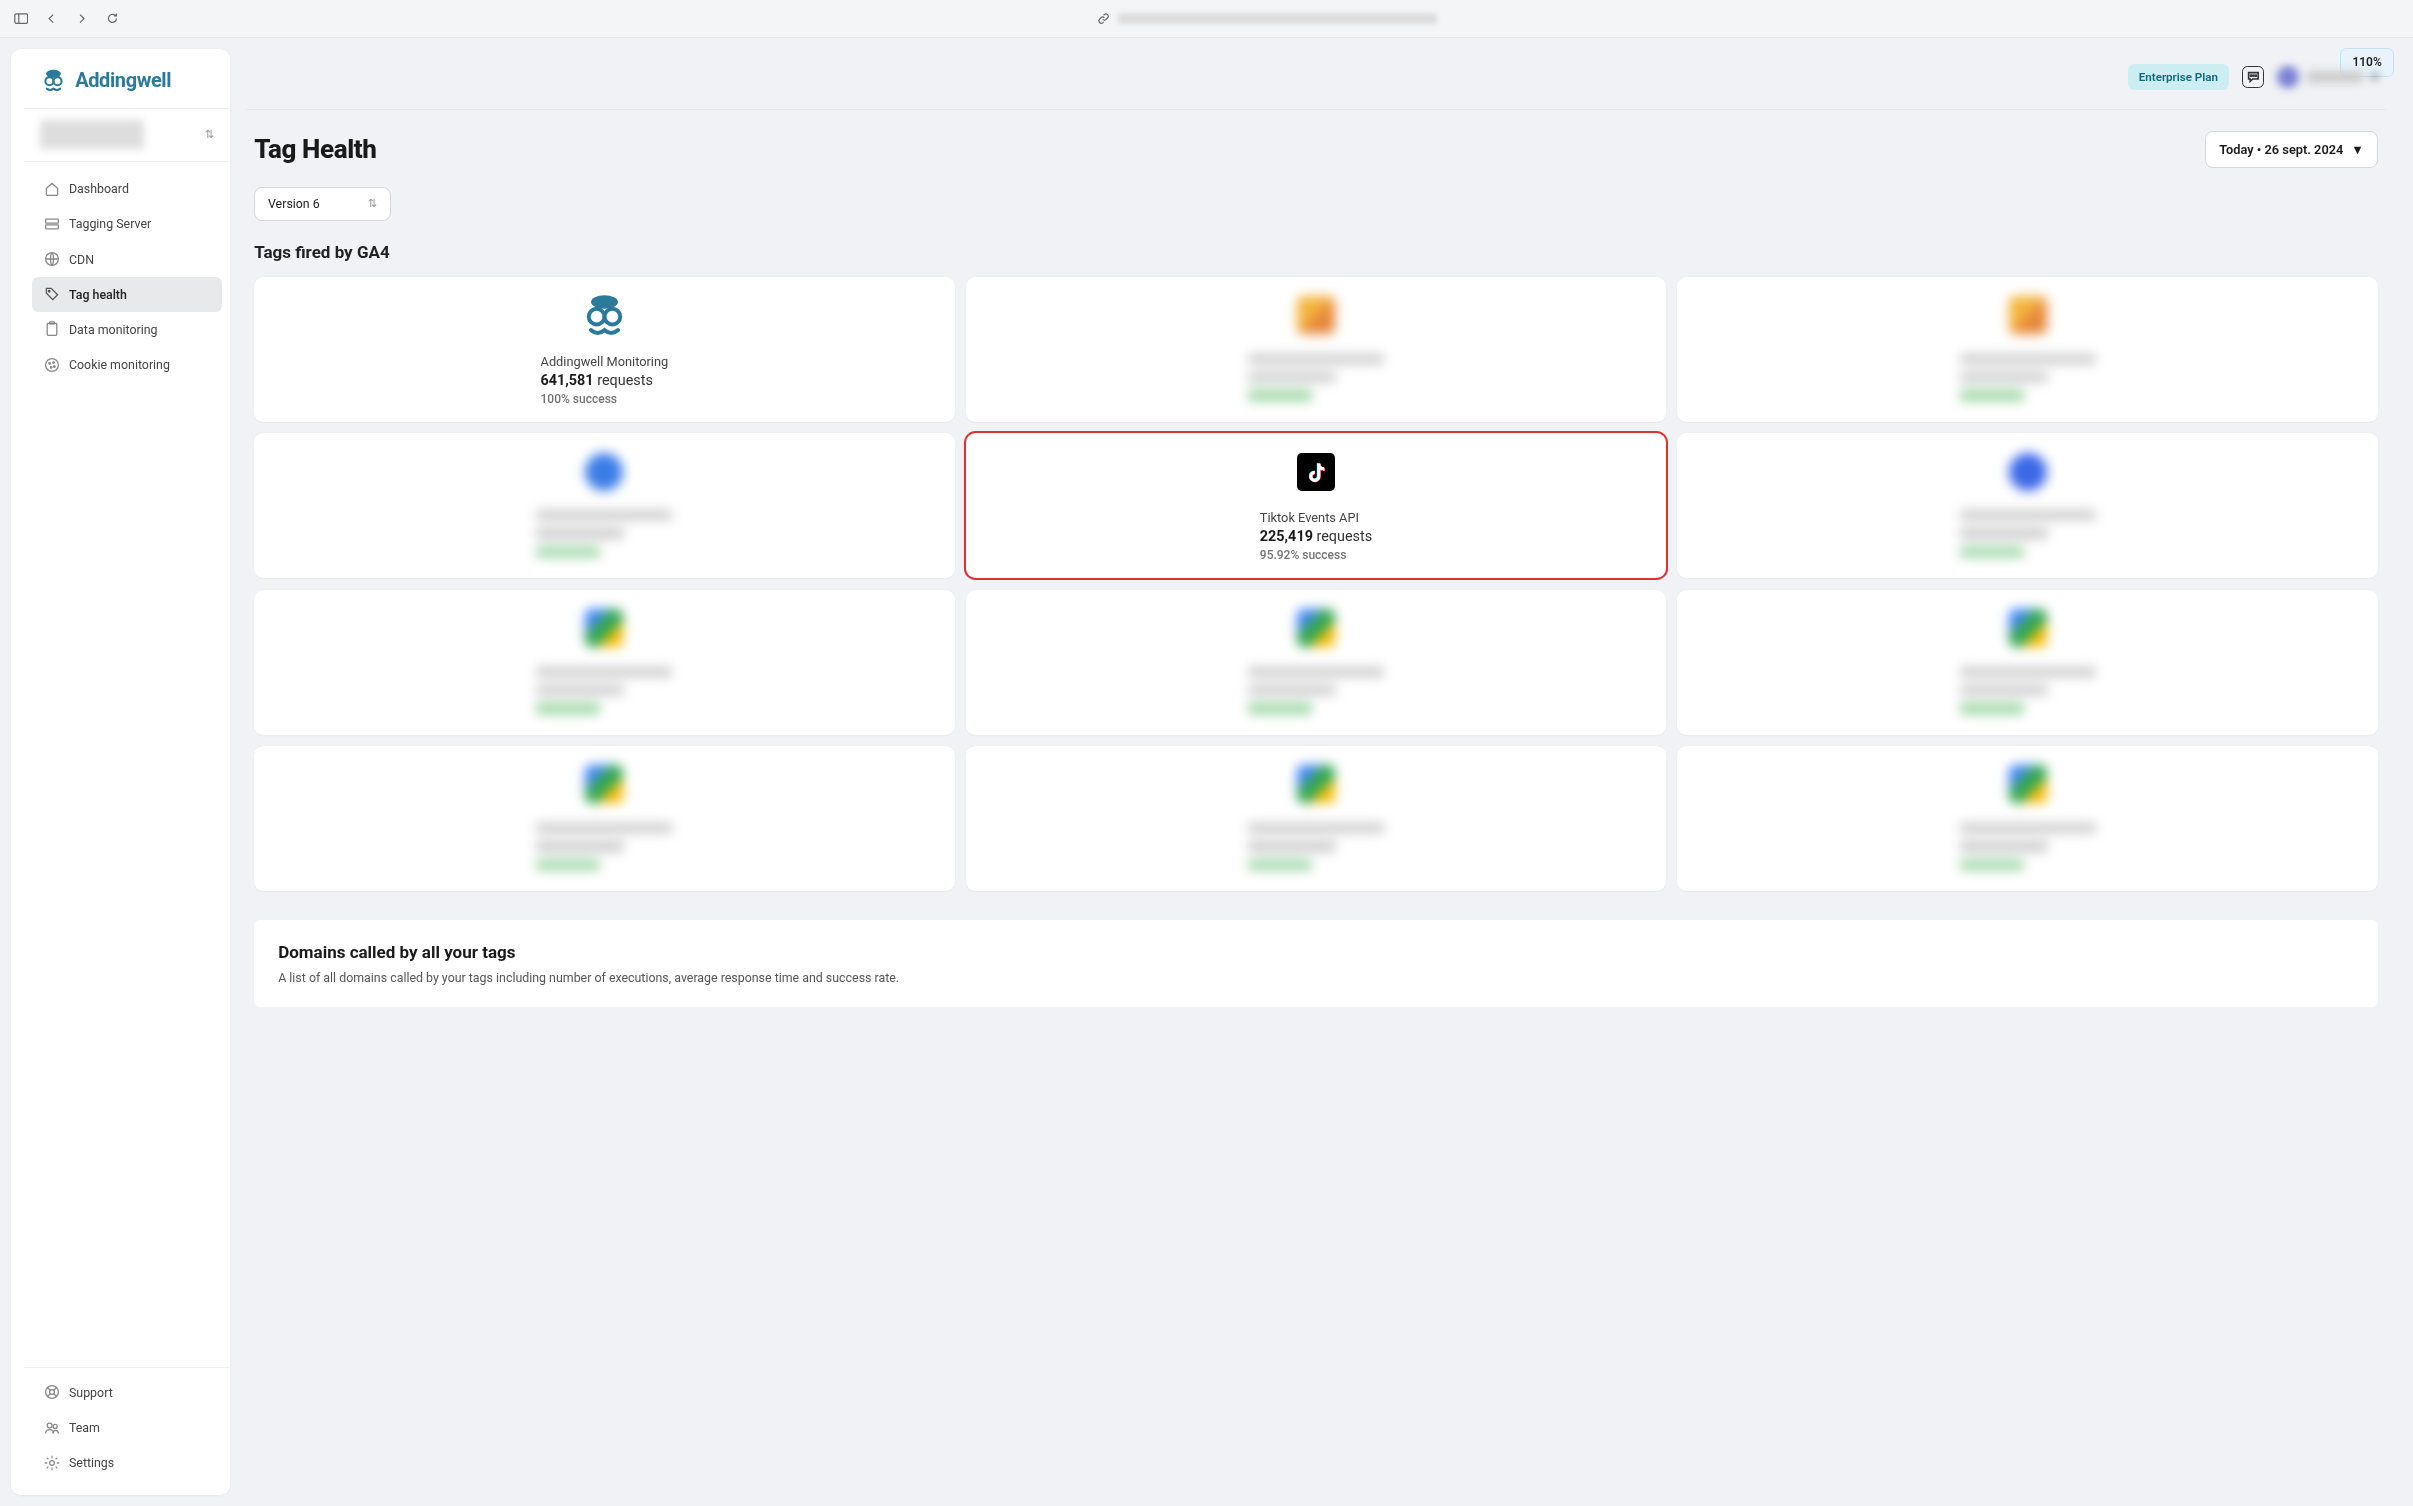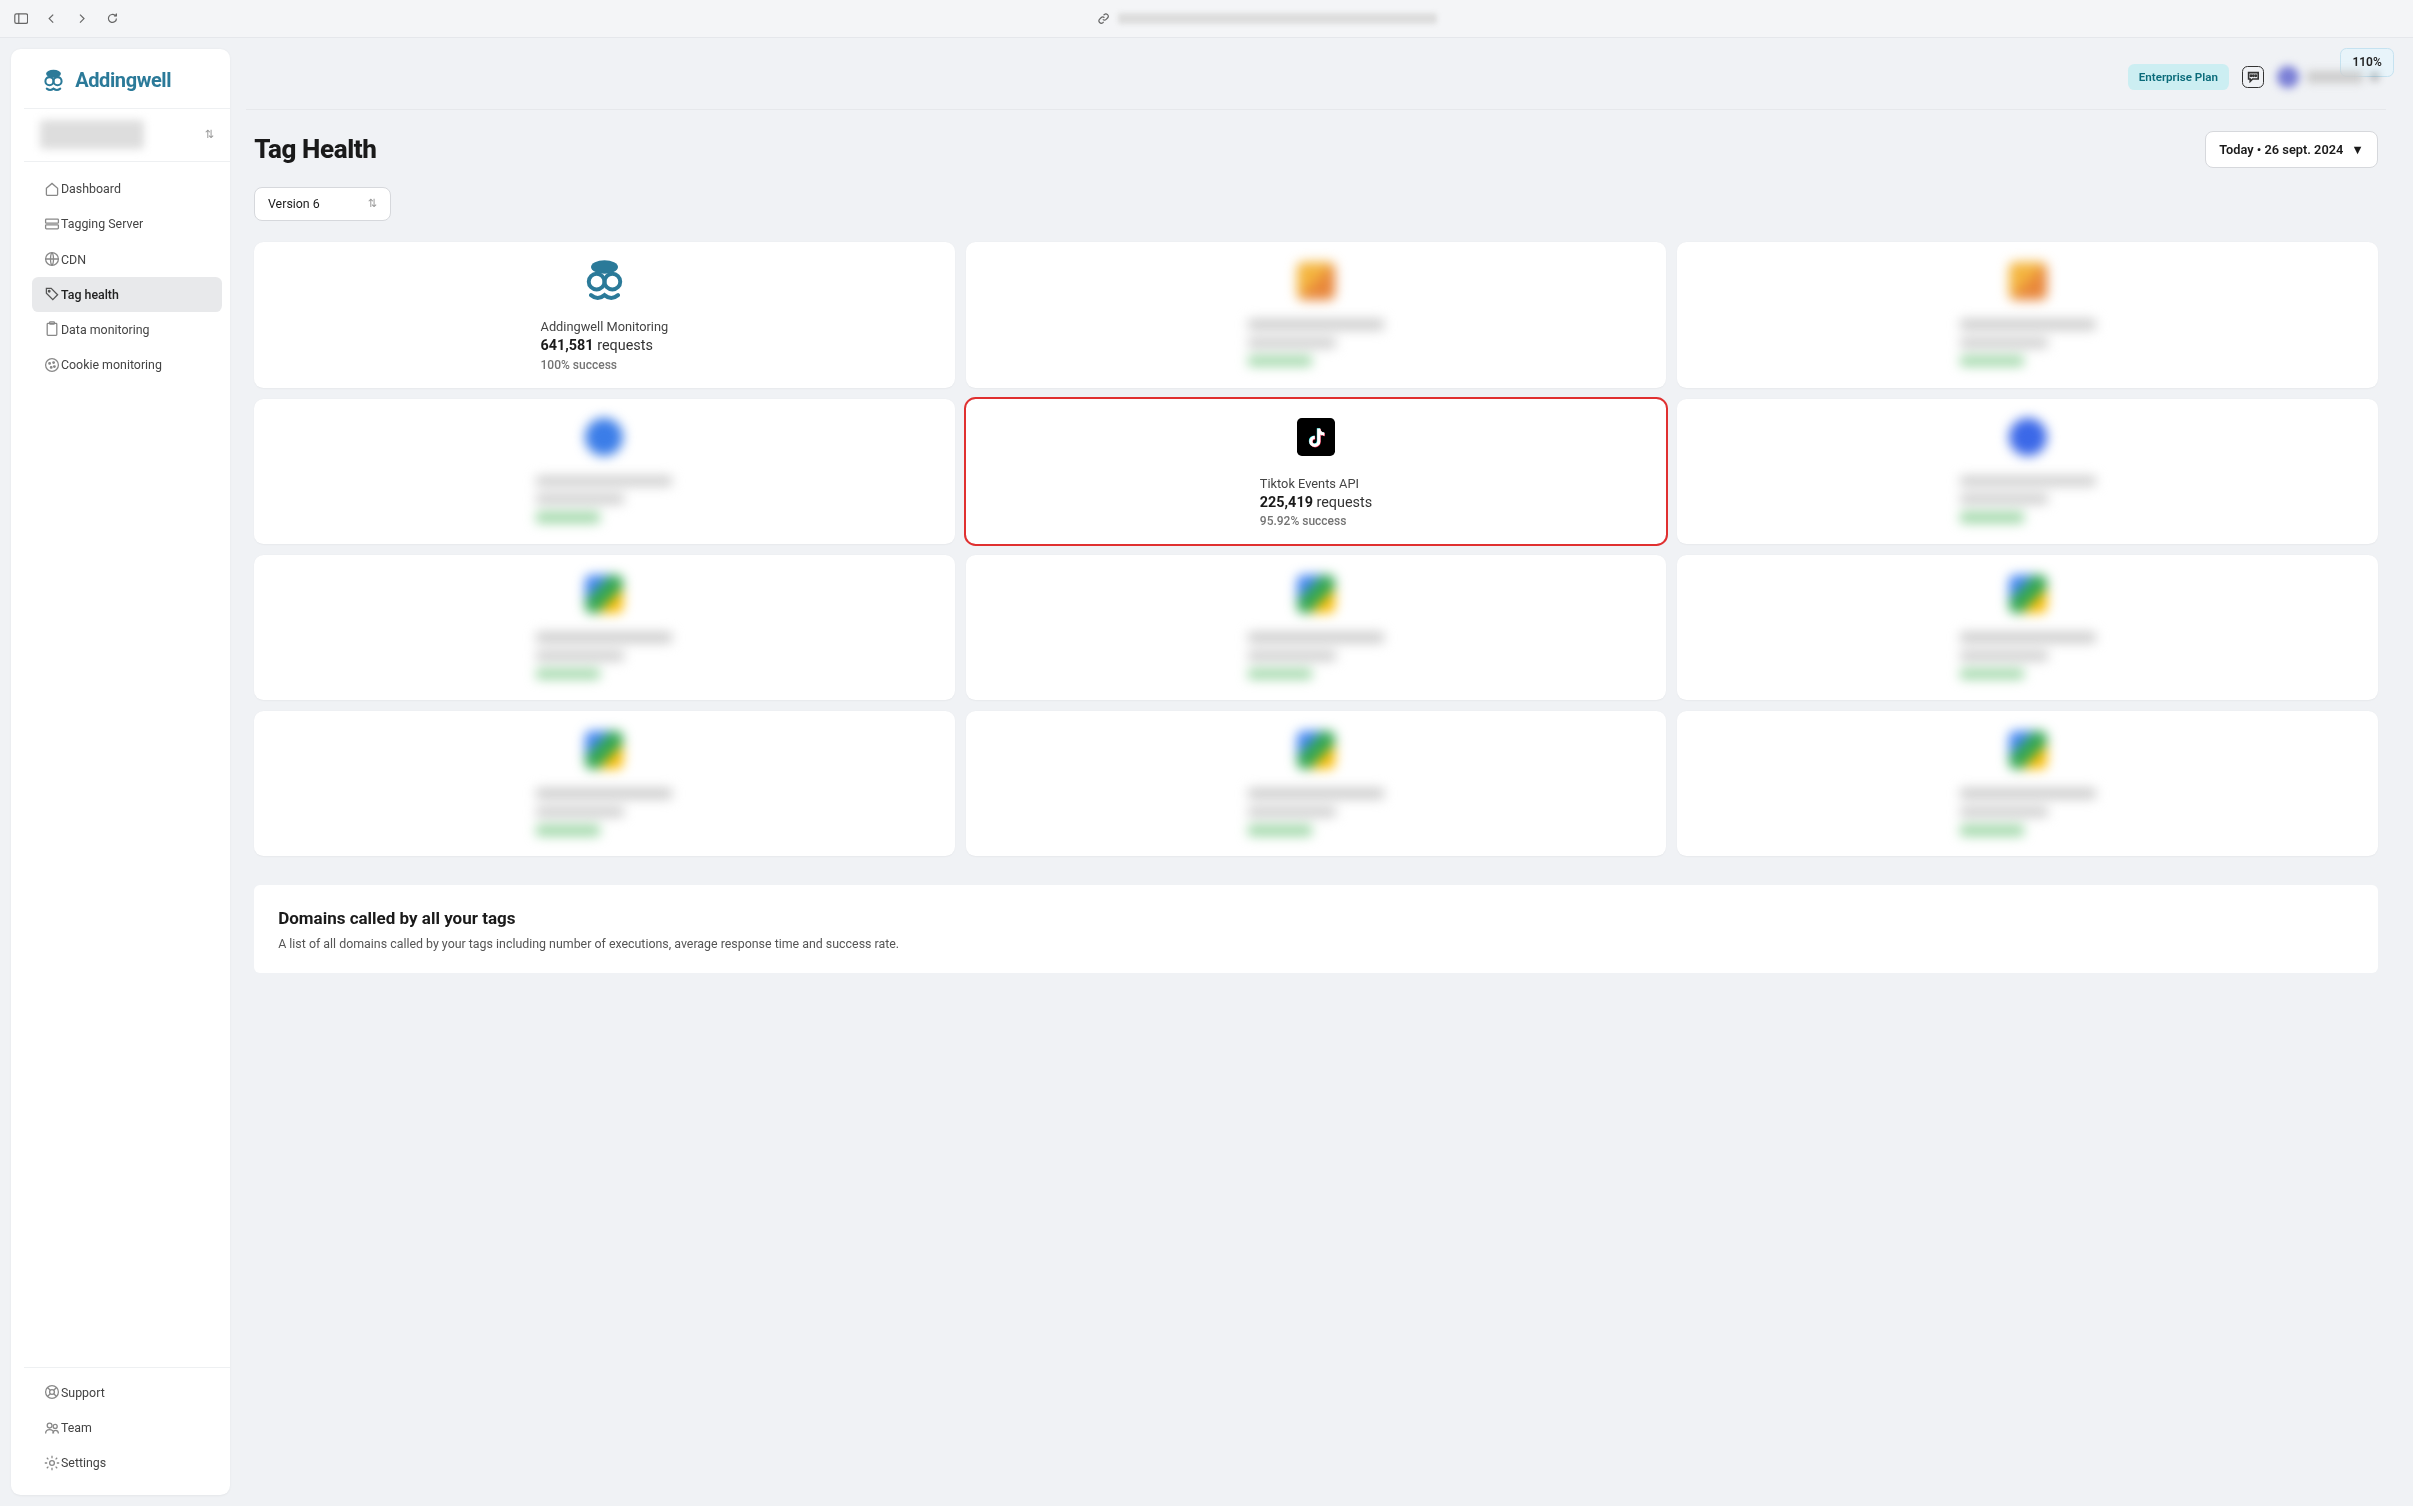--- a/index.html
+++ b/index.html
@@ -15,21 +15,21 @@
 .app { display: flex; height: calc(100vh - 38px); background: #f0f2f5; padding: 11.2px; gap: 0; }
 .sidebar { width: 219px; background: #fff; border-radius: 9.6px; display: flex; flex-direction: column; box-shadow: 0 0.8px 2.4px rgba(0,0,0,0.05); padding-left: 13px; }
 .logo-area { padding: 17.6px 16px 14.4px; display: flex; align-items: center; gap: 8px; }
 .logo-mark { width: 27px; height: 27px; }
 .logo-text { font-size: 20px; font-weight: 700; color: #2b7a99; letter-spacing: -0.4px; }
 .account-selector { padding: 11.2px 16px; border-top: 0.8px solid #eef0f2; border-bottom: 0.8px solid #eef0f2; display: flex; align-items: center; justify-content: space-between; }
 .account-blur { width: 104px; height: 29px; background: #ddd; border-radius: 3.2px; filter: blur(4px); }
 .updown-icon { color: #999; font-size: 11.2px; }
 
 .nav { padding: 9.6px 8px; flex: 1; }
-.nav-item { display: flex; align-items: center; gap: 0; padding: 8.8px 11.2px; border-radius: 6.4px; color: #444; font-size: 12.4px; cursor: pointer; }
+.nav-item { display: flex; align-items: center; gap: 8px; padding: 8.8px 11.2px; border-radius: 6.4px; color: #444; font-size: 12.4px; cursor: pointer; }
 .nav-item.active { background: #e8e9eb; color: #222; font-weight: 500; }
 .nav-icon { width: 17.6px; height: 17.6px; display: flex; align-items: center; justify-content: center; color: #888; }
 .nav-item.active .nav-icon { color: #555; }
 
 .nav-bottom { padding: 6.4px 8px 14.4px; border-top: 0.8px solid #eef0f2; }
 
 .main { flex: 1; padding: 0 16px; overflow-y: auto; }
 .topbar { display: flex; align-items: center; justify-content: flex-end; gap: 12.8px; padding: 14.4px 8px 19px; border-bottom: 0.8px solid #e6e8eb; margin-bottom: 21px; }
 .plan-badge { background: #cceef2; color: #0a6b7a; padding: 6.4px 11.2px; border-radius: 6.4px; font-size: 11.6px; font-weight: 600; }
 .chat-icon { width: 22.3px; height: 22.3px; border: 1.6px solid #333; border-radius: 5.6px; display: flex; align-items: center; justify-content: center; }
@@ -249,20 +249,21 @@
         <span>Today • 26 sept. 2024</span>
         <span>▼</span>
       </div>
     </div>
 
     <div class="version-selector">
       <span>Version 6</span>
       <span class="updown-icon">⇅</span>
     </div>
 
+    <h2 class="section-title">Tags fired by GA4</h2>
 
     <div class="cards-grid">
 
       <div class="card">
         <div class="card-icon">
           <svg class="addingwell-icon" viewBox="0 0 40 40" width="45" height="45">
             <ellipse cx="20" cy="8" rx="12" ry="6" fill="#2b7a99"></ellipse>
             <circle cx="13" cy="21" r="7" fill="none" stroke="#2b7a99" stroke-width="3.5"></circle>
             <circle cx="27" cy="21" r="7" fill="none" stroke="#2b7a99" stroke-width="3.5"></circle>
             <path d="M8 33 Q14 38 20 33 Q26 38 32 33" fill="none" stroke="#2b7a99" stroke-width="3.5" stroke-linecap="round"></path>

